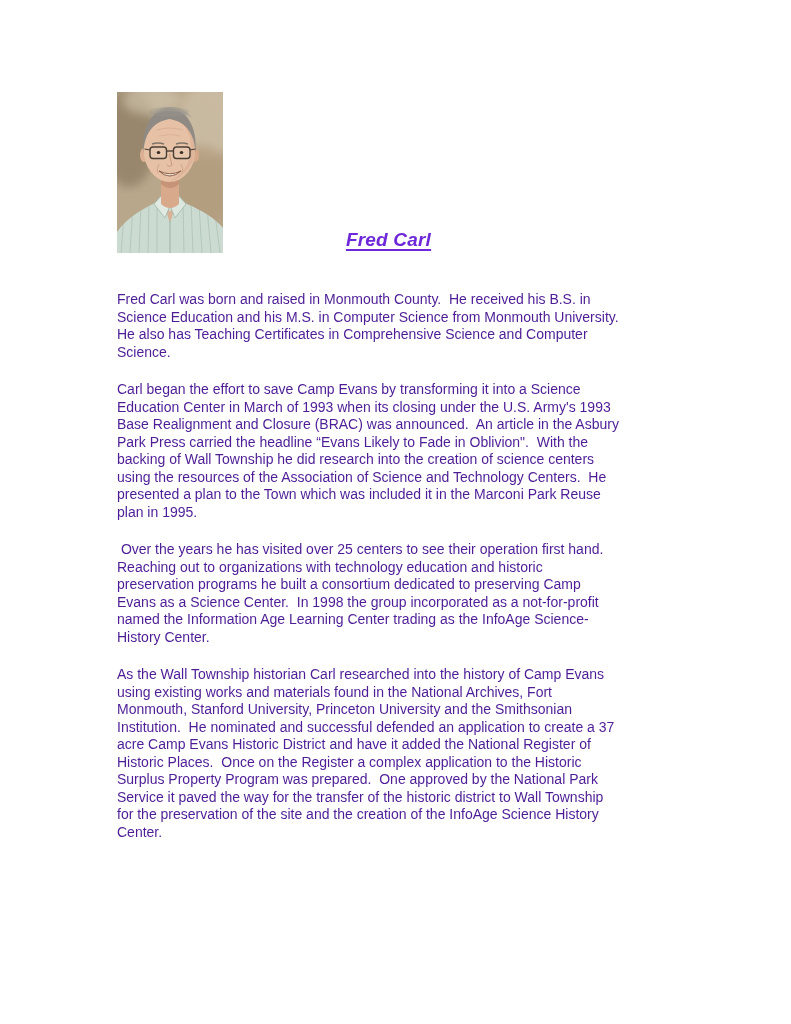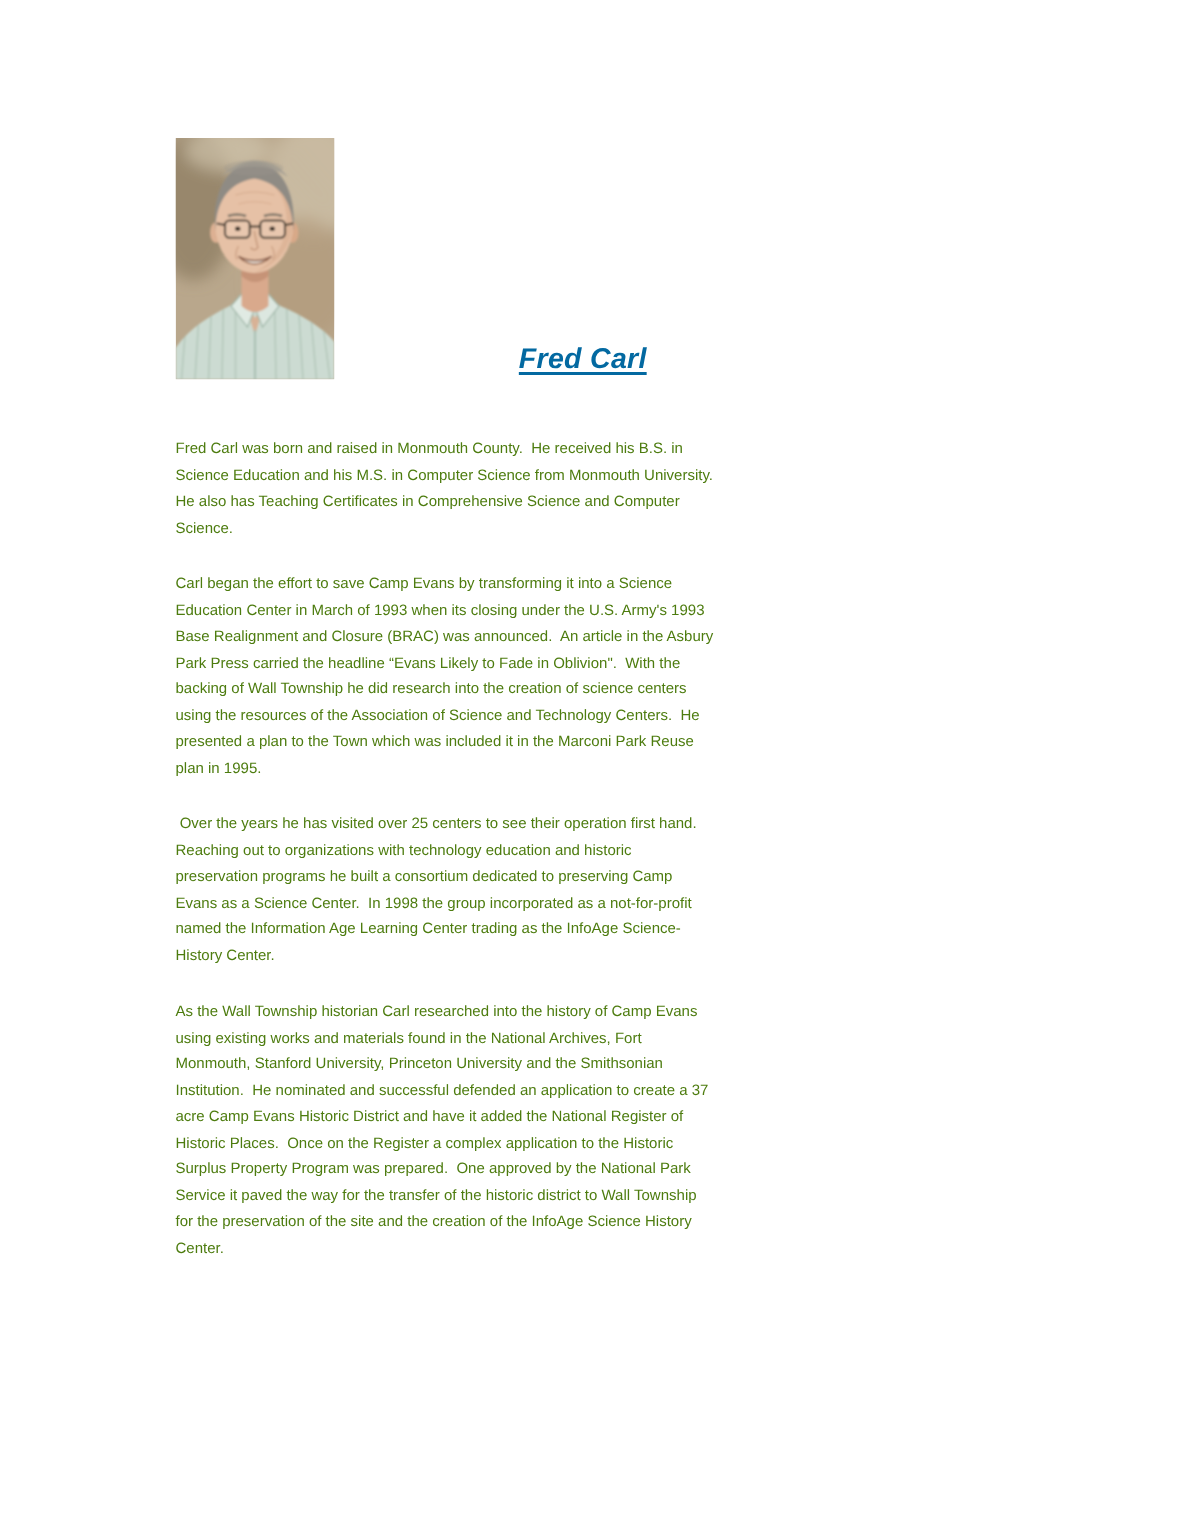--- a/index.html
+++ b/index.html
@@ -23,34 +23,34 @@
   .portrait svg { display: block; width: 100%; height: 100%; }
   .doc-title {
     position: absolute;
     top: 229px;
     left: 0;
     right: 14px;
     text-align: center;
     font-style: italic;
     font-weight: 700;
     font-size: 19px;
-    color: #0369a1;
+    color: #6d28d9;
     text-decoration: underline;
     text-decoration-thickness: 2px;
     text-underline-offset: 3px;
     letter-spacing: 0.2px;
   }
   .body-text {
     position: absolute;
     left: 117px;
     top: 291px;
     width: 566px;
-    font-size: 10px;
+    font-size: 14px;
     line-height: 17.5px;
-    color: #4d7c0f;
+    color: #4c1d95;
   }
   .body-text p {
     margin: 0 0 20px 0;
     white-space: pre;
   }
 </style>
 </head>
 <body>
 
 <div class="page">

